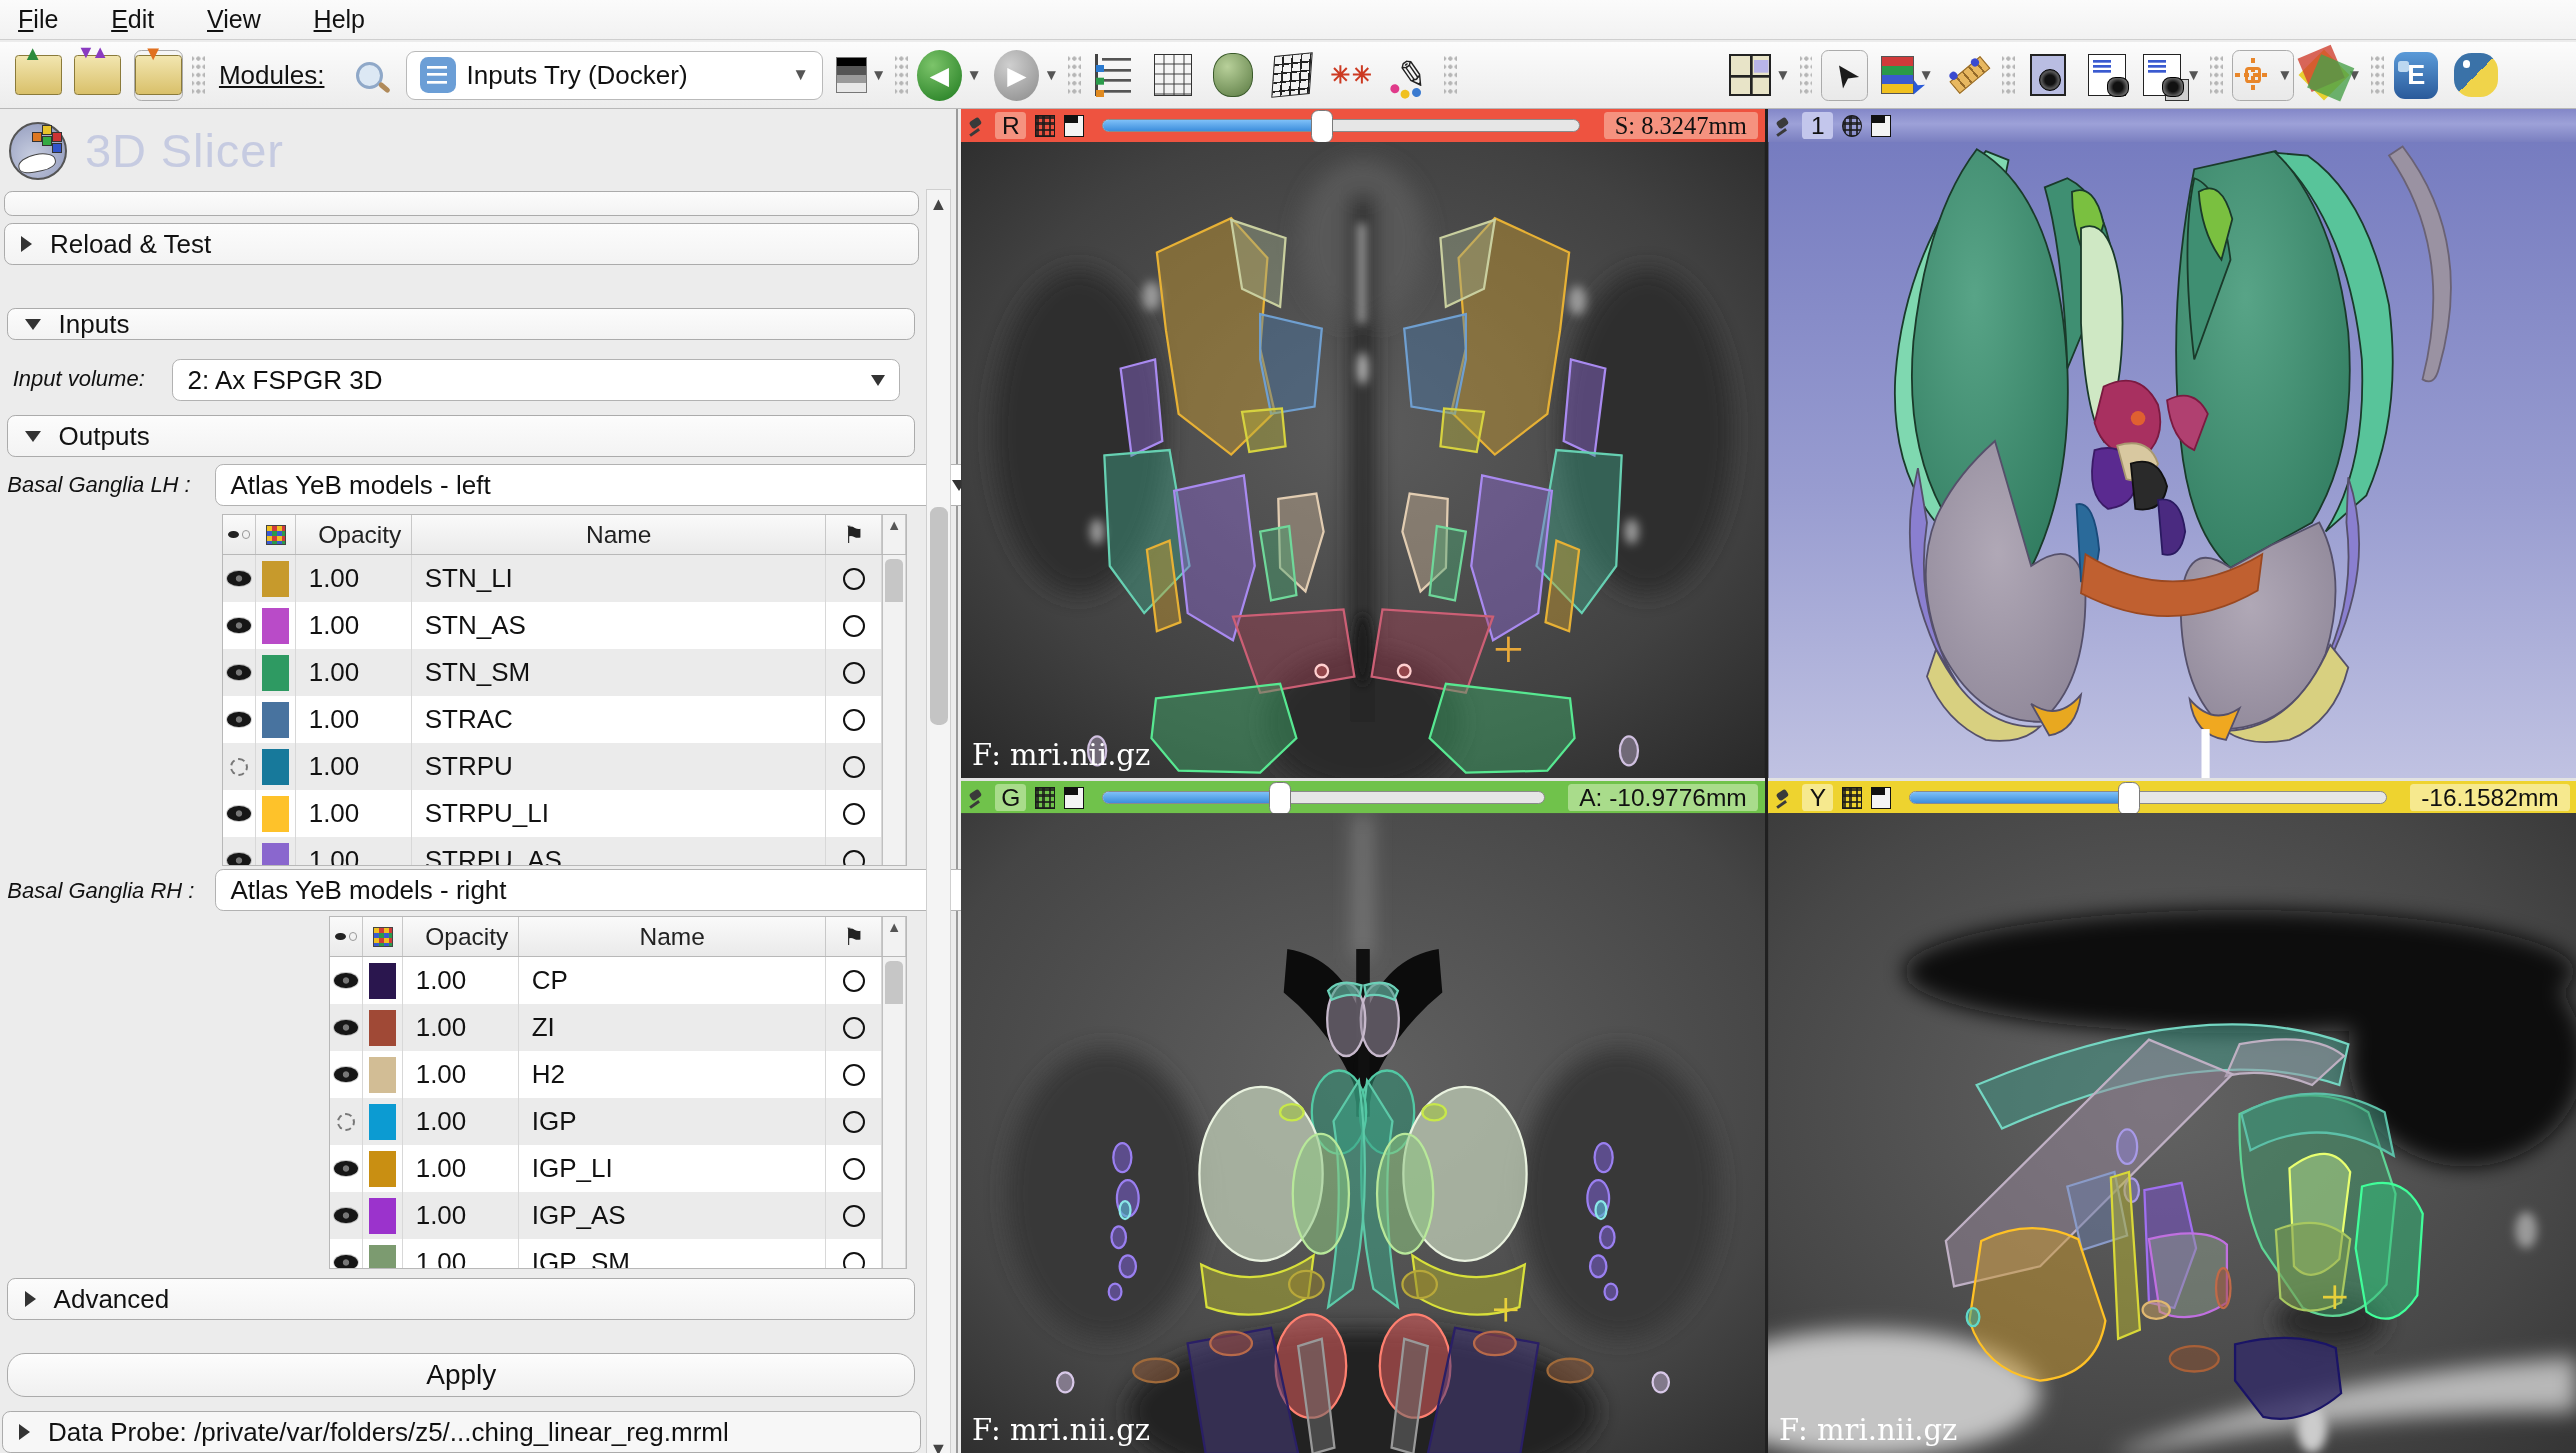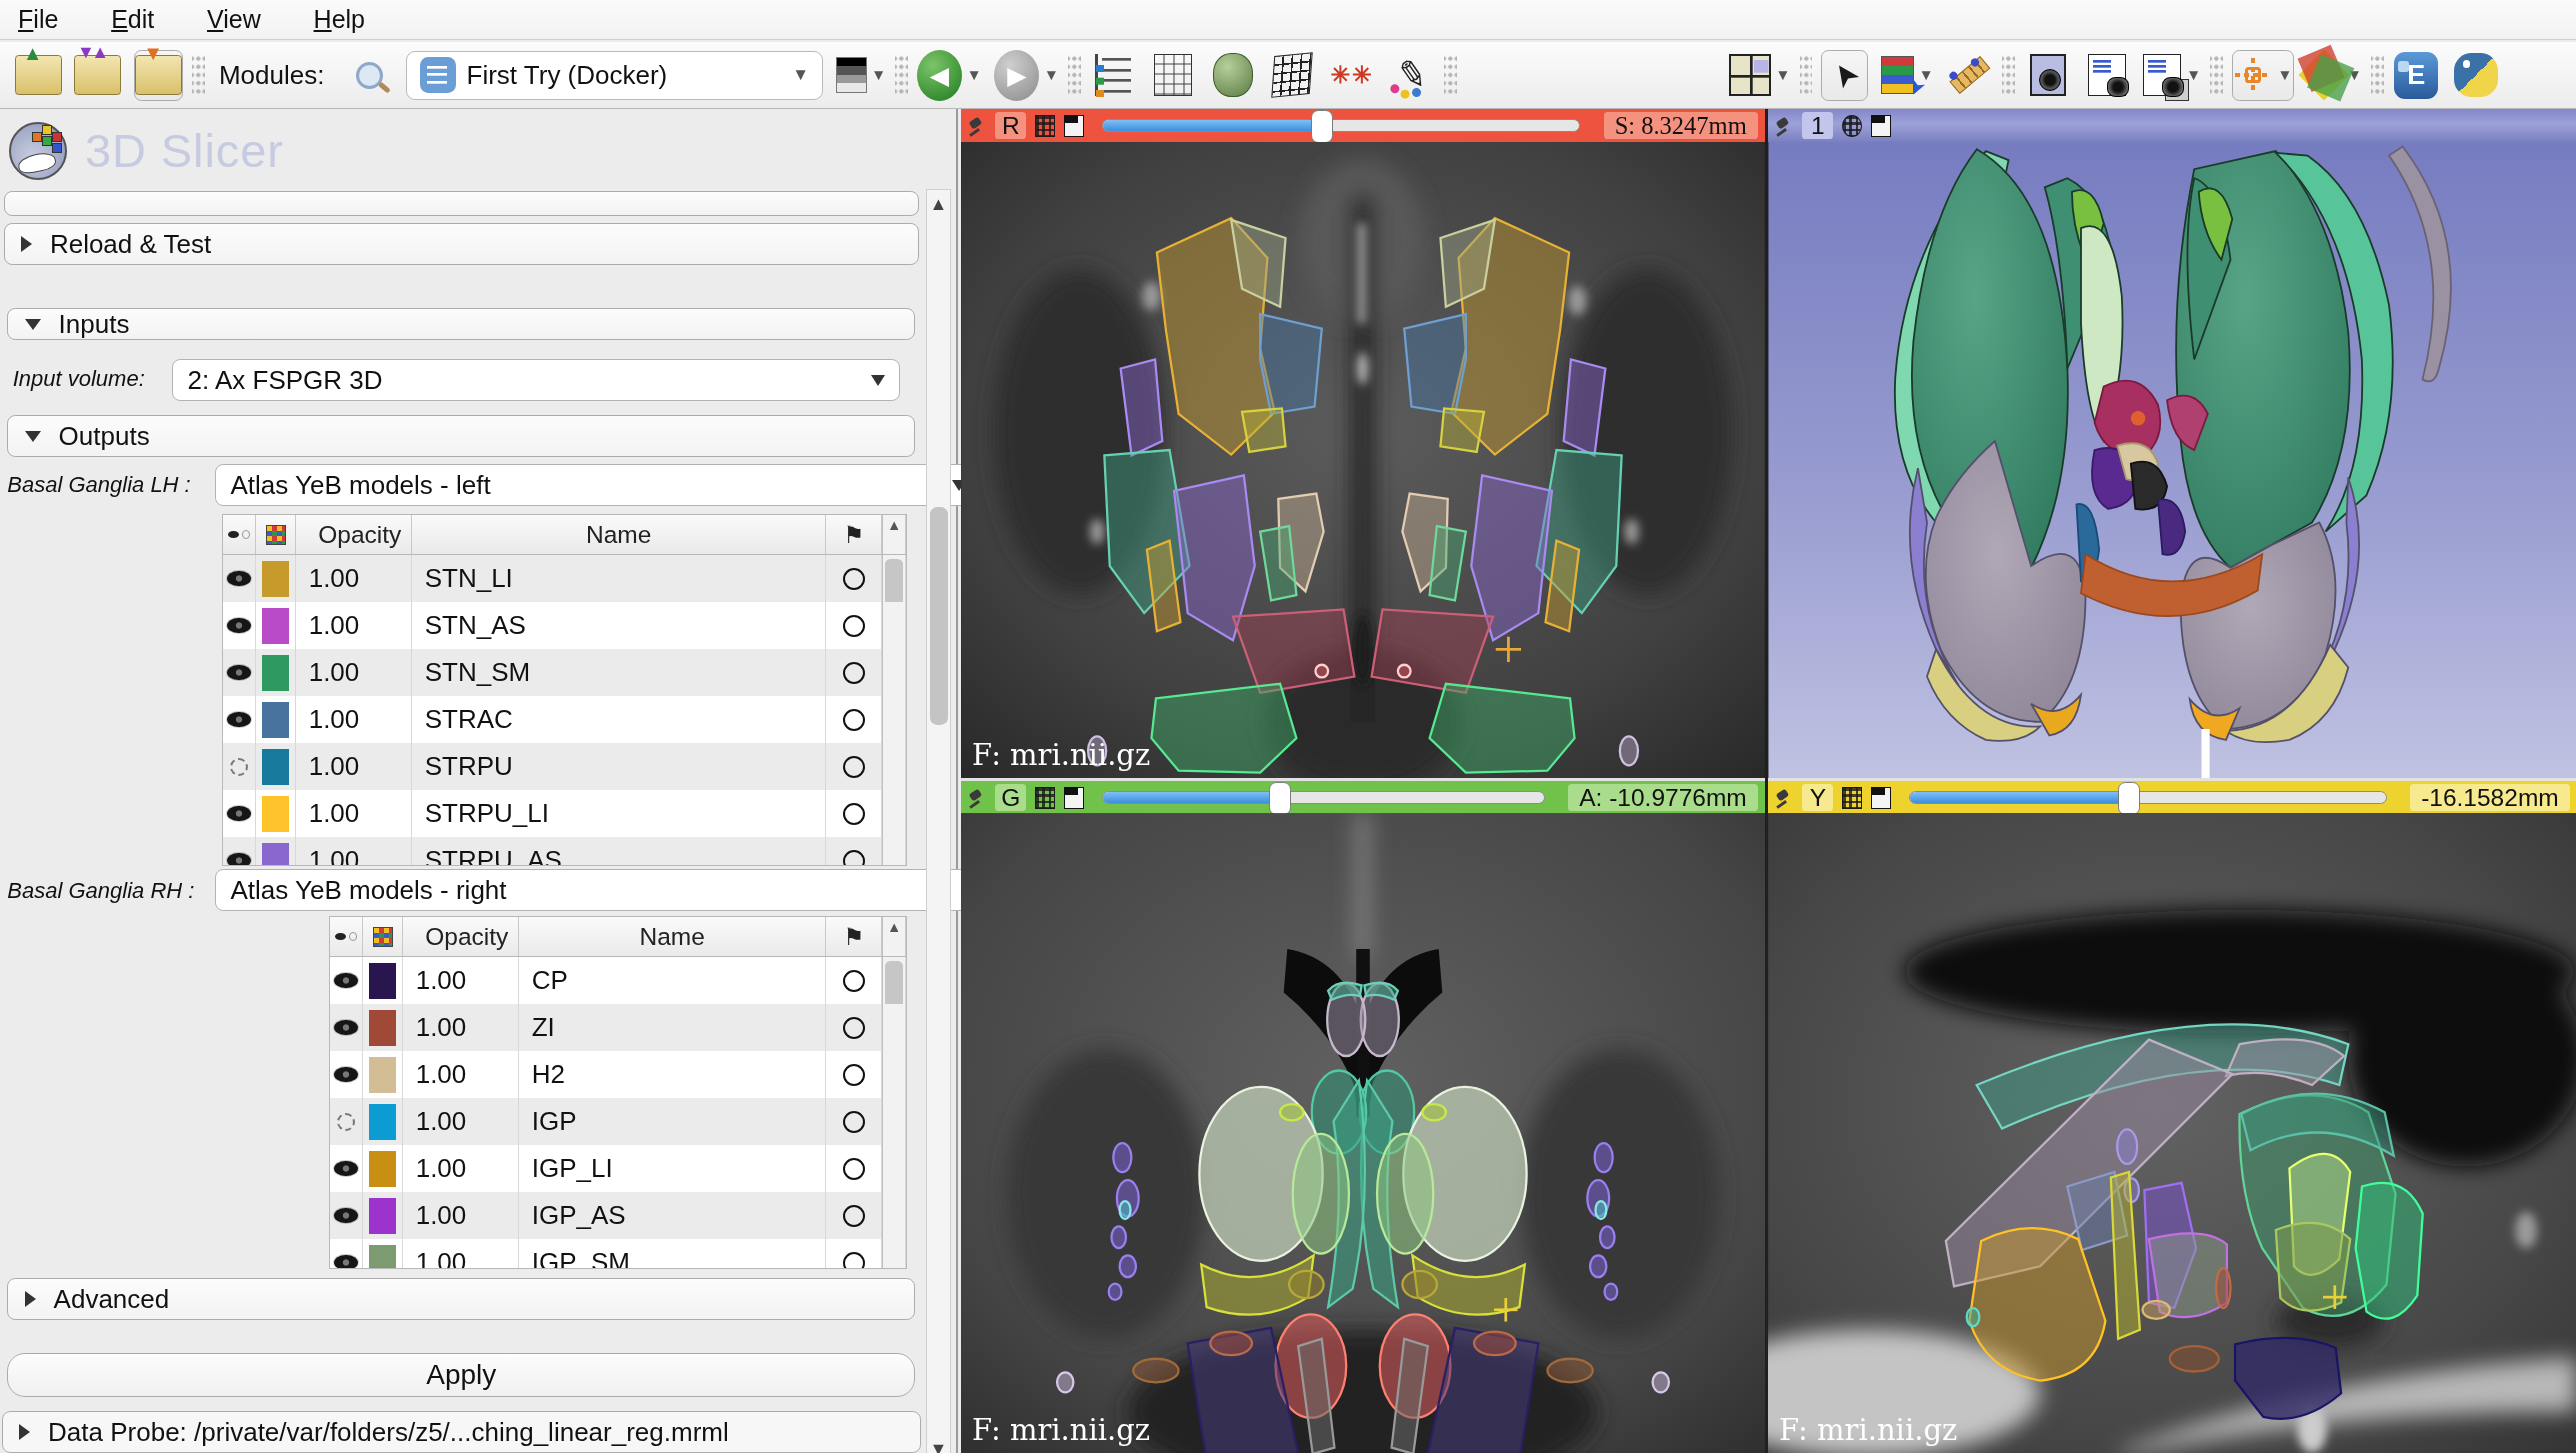--- a/index.html
+++ b/index.html
@@ -15,21 +15,21 @@
   .menu-item::first-letter { text-decoration:underline; }
 
   
   #toolbar { position:absolute; left:0; top:42px; width:2576px; height:67px;
     background:linear-gradient(#fcfcfc,#ececec); border-bottom:1.8px solid #b8b8b8;
     display:flex; align-items:center; padding:0 14.5px; }
   .tb-sep { width:12.7px; height:44px; margin:0 9px;
     background-image:radial-gradient(circle,#b5b5b5 1.8px,transparent 2.3px);
     background-size:6.3px 8.2px; background-position:center; background-repeat:repeat; }
   .tb-group { display:flex; align-items:center; gap:12.7px; }
-  .tb-label { font-size:26px; color:#111; margin:0 9px 0 5.4px; }
+  .tb-label { font-size:26px; color:#111; margin:0 9px 0 5.4px;text-decoration:underline; }
   .tbtn { min-width:47px; height:51px; display:flex; align-items:center; justify-content:center;
     border-radius:7.3px; gap:2.7px; position:relative; }
   .tbtn.pressed { border:1.8px solid #ababab; background:linear-gradient(#f6f6f6,#e9e9e9); }
   .caret { font-size:15.4px; color:#555; margin-left:1.8px; }
   .tb-combo { width:417px; height:49px; border:1.8px solid #b9b9b9; border-radius:9px;
     background:#fff; display:flex; align-items:center; padding:0 12.7px; gap:11px; }
   .tb-combo .txt { font-size:26px; color:#111; flex:1; }
   .tb-combo .caret { font-size:17px; }
 
   
@@ -231,21 +231,21 @@
       </div>
     </div>
     <div class="tb-sep"></div>
     <div class="tb-group">
       <span class="tb-label">Modules:</span>
       <div class="tbtn">
         <span class="ticon i-magnify"></span>
       </div>
       <div class="tb-combo">
         <span class="ticon i-module-badge"></span>
-        <span class="txt">First Try (Docker)</span>
+        <span class="txt">Inputs Try (Docker)</span>
         <span class="caret">▼</span>
       </div>
       <div class="tbtn">
         <span class="ticon i-winlevel"></span>
         <span class="caret">▼</span>
       </div>
     </div>
     <div class="tb-sep"></div>
     <div class="tb-group">
       <div class="tbtn">

